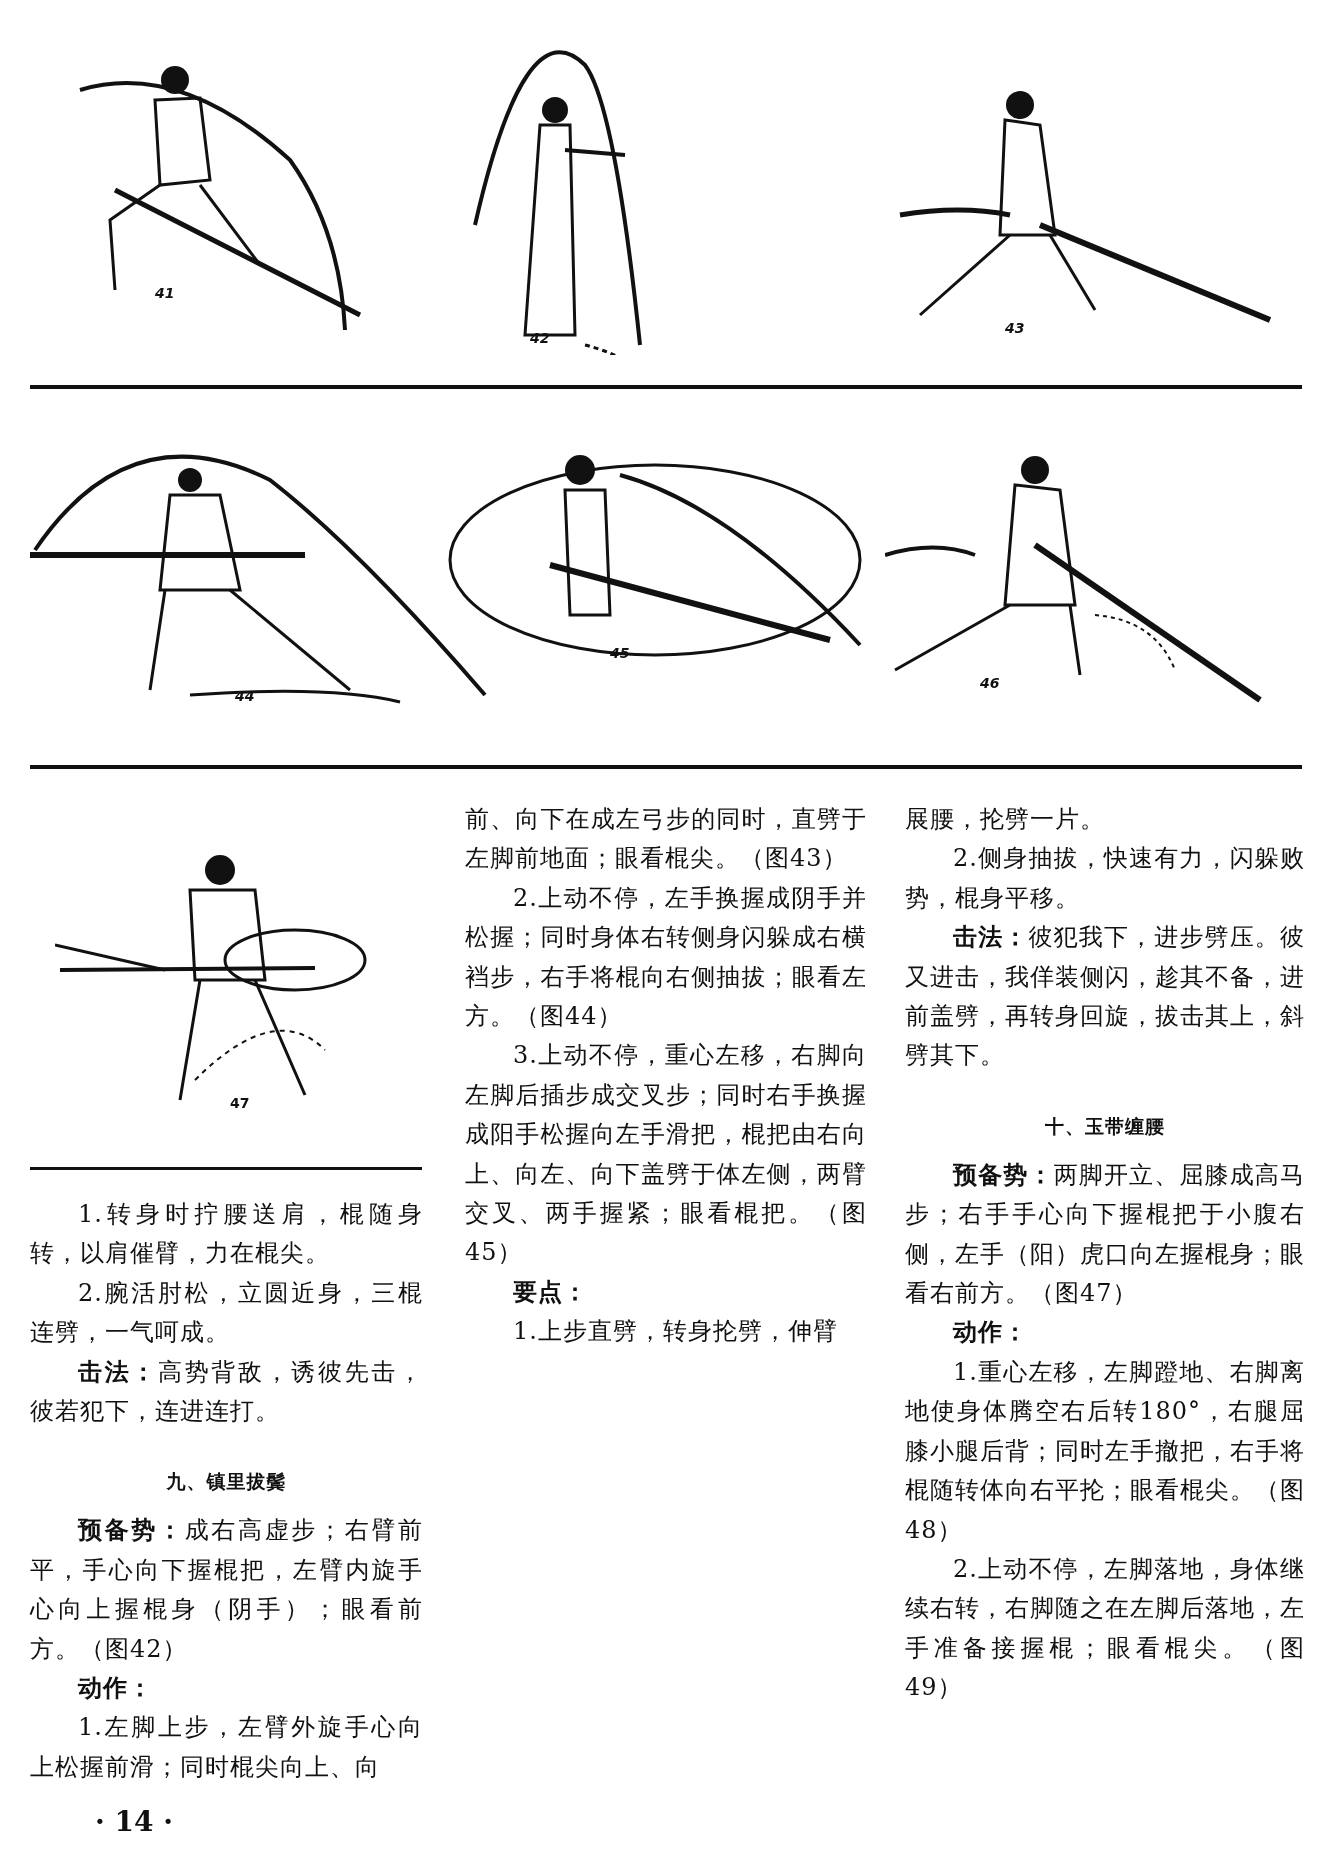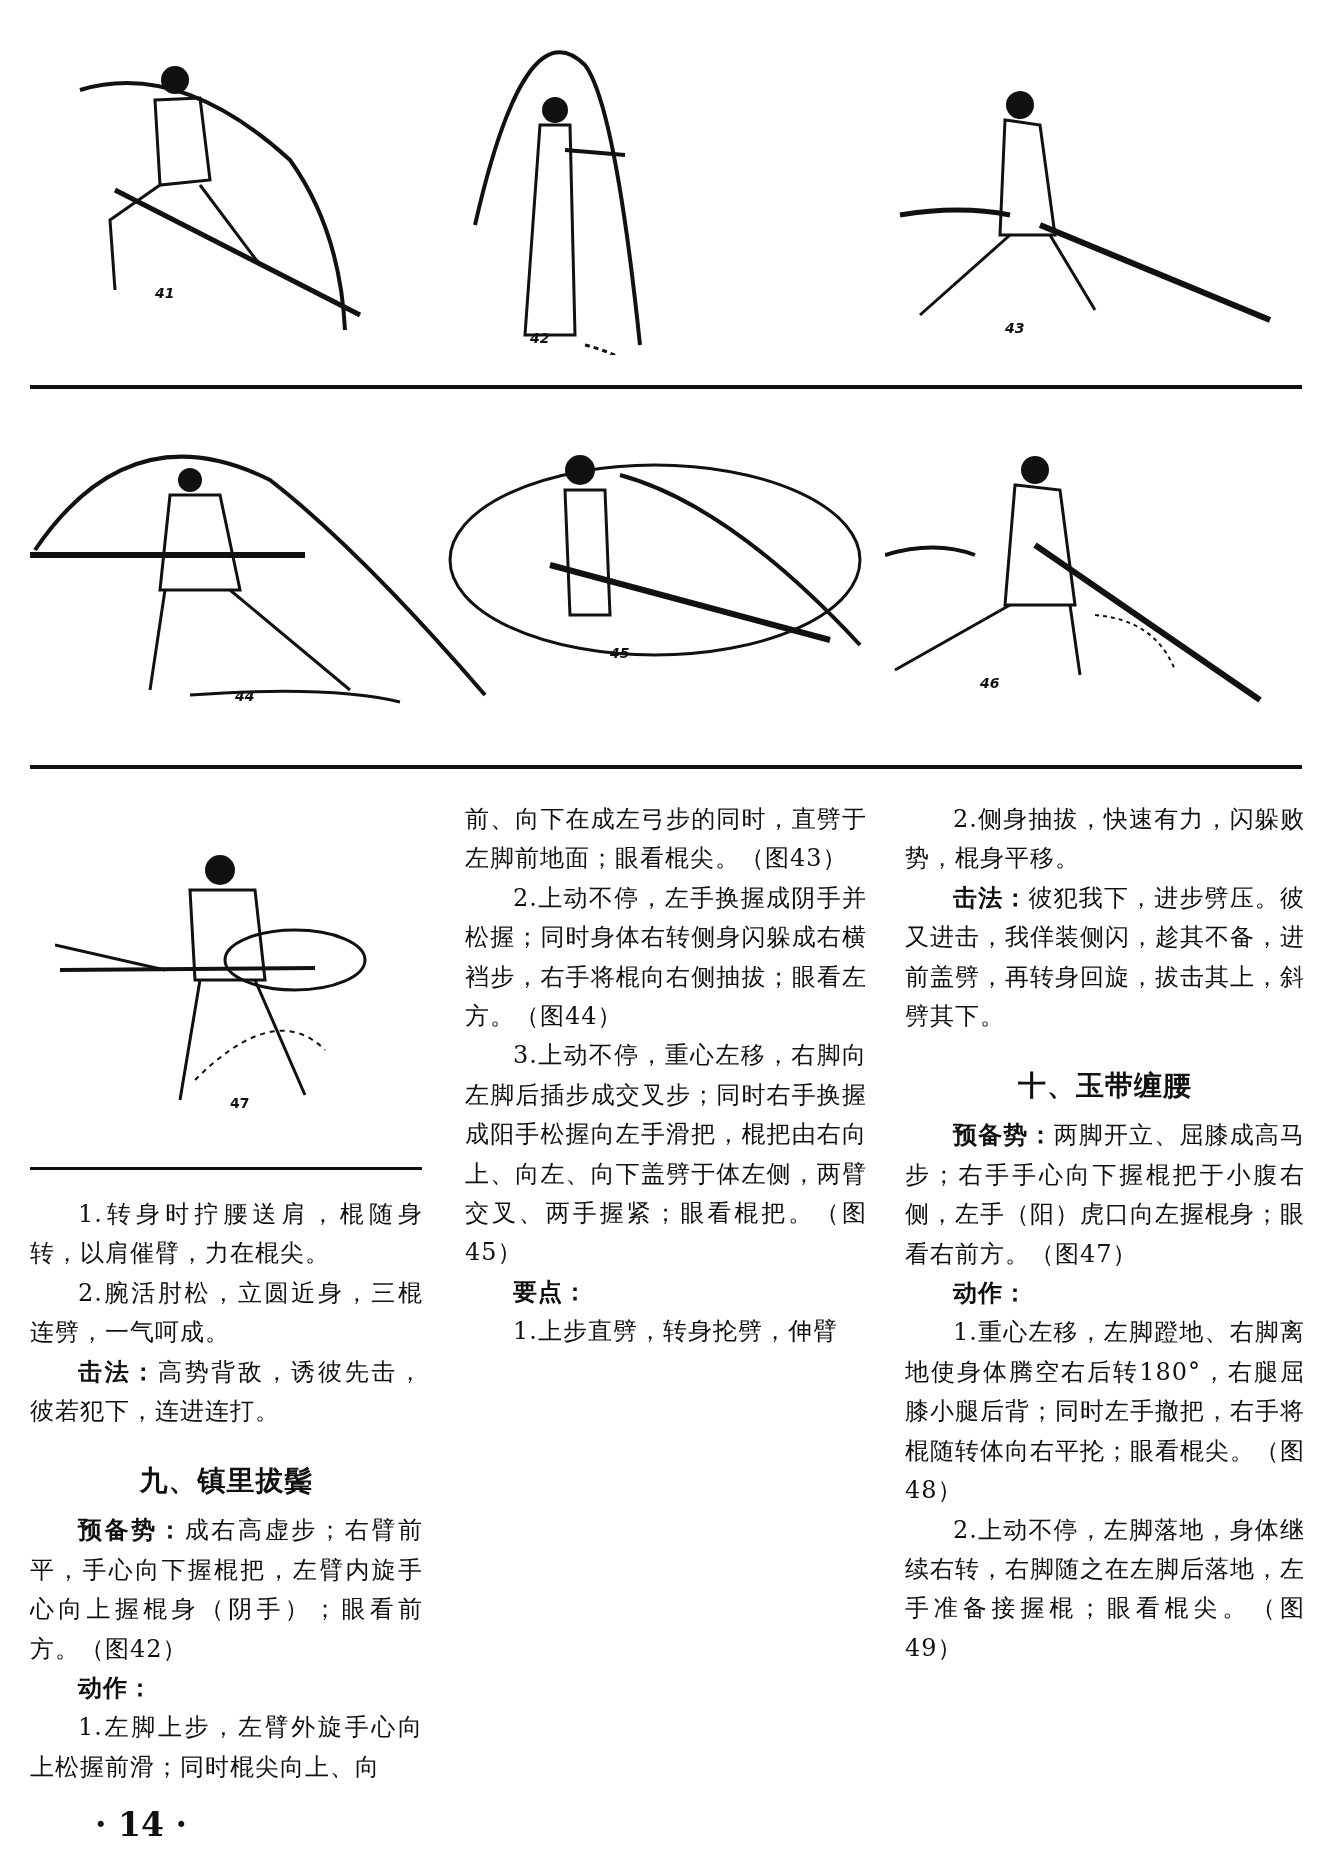--- a/index.html
+++ b/index.html
@@ -7,24 +7,24 @@
          font-family:"DejaVu Serif", "Liberation Serif", serif; color:#111; }
   .fig { position:absolute; }
   .fig svg { width:100%; height:100%; display:block; }
   .fig-label { position:absolute; font-family:"DejaVu Sans", sans-serif; font-style:italic;
                font-size:14px; font-weight:bold; color:#111; }
   .hr { position:absolute; background:#111; height:4px; }
   .col { position:absolute; top:800px; font-size:24px; line-height:39.4px; letter-spacing:1px; }
   .col p { margin:0; text-indent:2em; text-align:justify; }
   .col p.cont { text-indent:0; }
   .col .b { font-weight:bold; font-family:"DejaVu Sans", sans-serif;margin-top:34px; }
-  .col h3 { margin:0; font-family:"DejaVu Sans", sans-serif; font-weight:bold; font-size:28px;
+  .col h3 { margin:0; font-family:"DejaVu Sans", sans-serif; font-weight:bold; font-size:19px;
             text-align:center; height:60px; line-height:60px; }
   .col .gap { height:20px; }
-  .page-num { position:absolute; left:95px; top:1805px; font-size:33px; font-weight:bold;
+  .page-num { position:absolute; left:95px; top:1805px; font-size:28px; font-weight:bold;
               font-family:"DejaVu Serif", serif; }
 </style>
 </head>
 <body>
 
 <div class="fig" style="left:60px;top:40px;width:310px;height:290px;">
   <svg viewBox="0 0 310 290">
     <path d="M20 50 Q120 20 230 120 Q280 190 285 290" fill="none" stroke="#111" stroke-width="4"></path>
     <circle cx="115" cy="40" r="14" fill="#111"></circle>
     <path d="M95 60 L140 58 L150 140 L100 145 Z" fill="none" stroke="#111" stroke-width="3"></path>
@@ -123,20 +123,21 @@
 
 <div class="col" style="left:465px;width:402px;">
   <p class="cont">前、向下在成左弓步的同时，直劈于左脚前地面；眼看棍尖。（图43）</p>
   <p>2.上动不停，左手换握成阴手并松握；同时身体右转侧身闪躲成右横裆步，右手将棍向右侧抽拔；眼看左方。（图44）</p>
   <p>3.上动不停，重心左移，右脚向左脚后插步成交叉步；同时右手换握成阳手松握向左手滑把，棍把由右向上、向左、向下盖劈于体左侧，两臂交叉、两手握紧；眼看棍把。（图45）</p>
   <p><span class="b">要点：</span></p>
   <p>1.上步直劈，转身抡劈，伸臂</p>
 </div>
 
 <div class="col" style="left:905px;width:400px;">
+  <p class="cont">展腰，抡劈一片。</p>
   <p>2.侧身抽拔，快速有力，闪躲败势，棍身平移。</p>
   <p><span class="b">击法：</span><span>彼犯我下，进步劈压。彼又进击，我佯装侧闪，趁其不备，进前盖劈，再转身回旋，拔击其上，斜劈其下。</span></p>
   <div class="gap"></div>
   <h3>十、玉带缠腰</h3>
   <p><span class="b">预备势：</span><span>两脚开立、屈膝成高马步；右手手心向下握棍把于小腹右侧，左手（阳）虎口向左握棍身；眼看右前方。（图47）</span></p>
   <p><span class="b">动作：</span></p>
   <p>1.重心左移，左脚蹬地、右脚离地使身体腾空右后转180°，右腿屈膝小腿后背；同时左手撤把，右手将棍随转体向右平抡；眼看棍尖。（图48）</p>
   <p>2.上动不停，左脚落地，身体继续右转，右脚随之在左脚后落地，左手准备接握棍；眼看棍尖。（图49）</p>
 </div>
 

